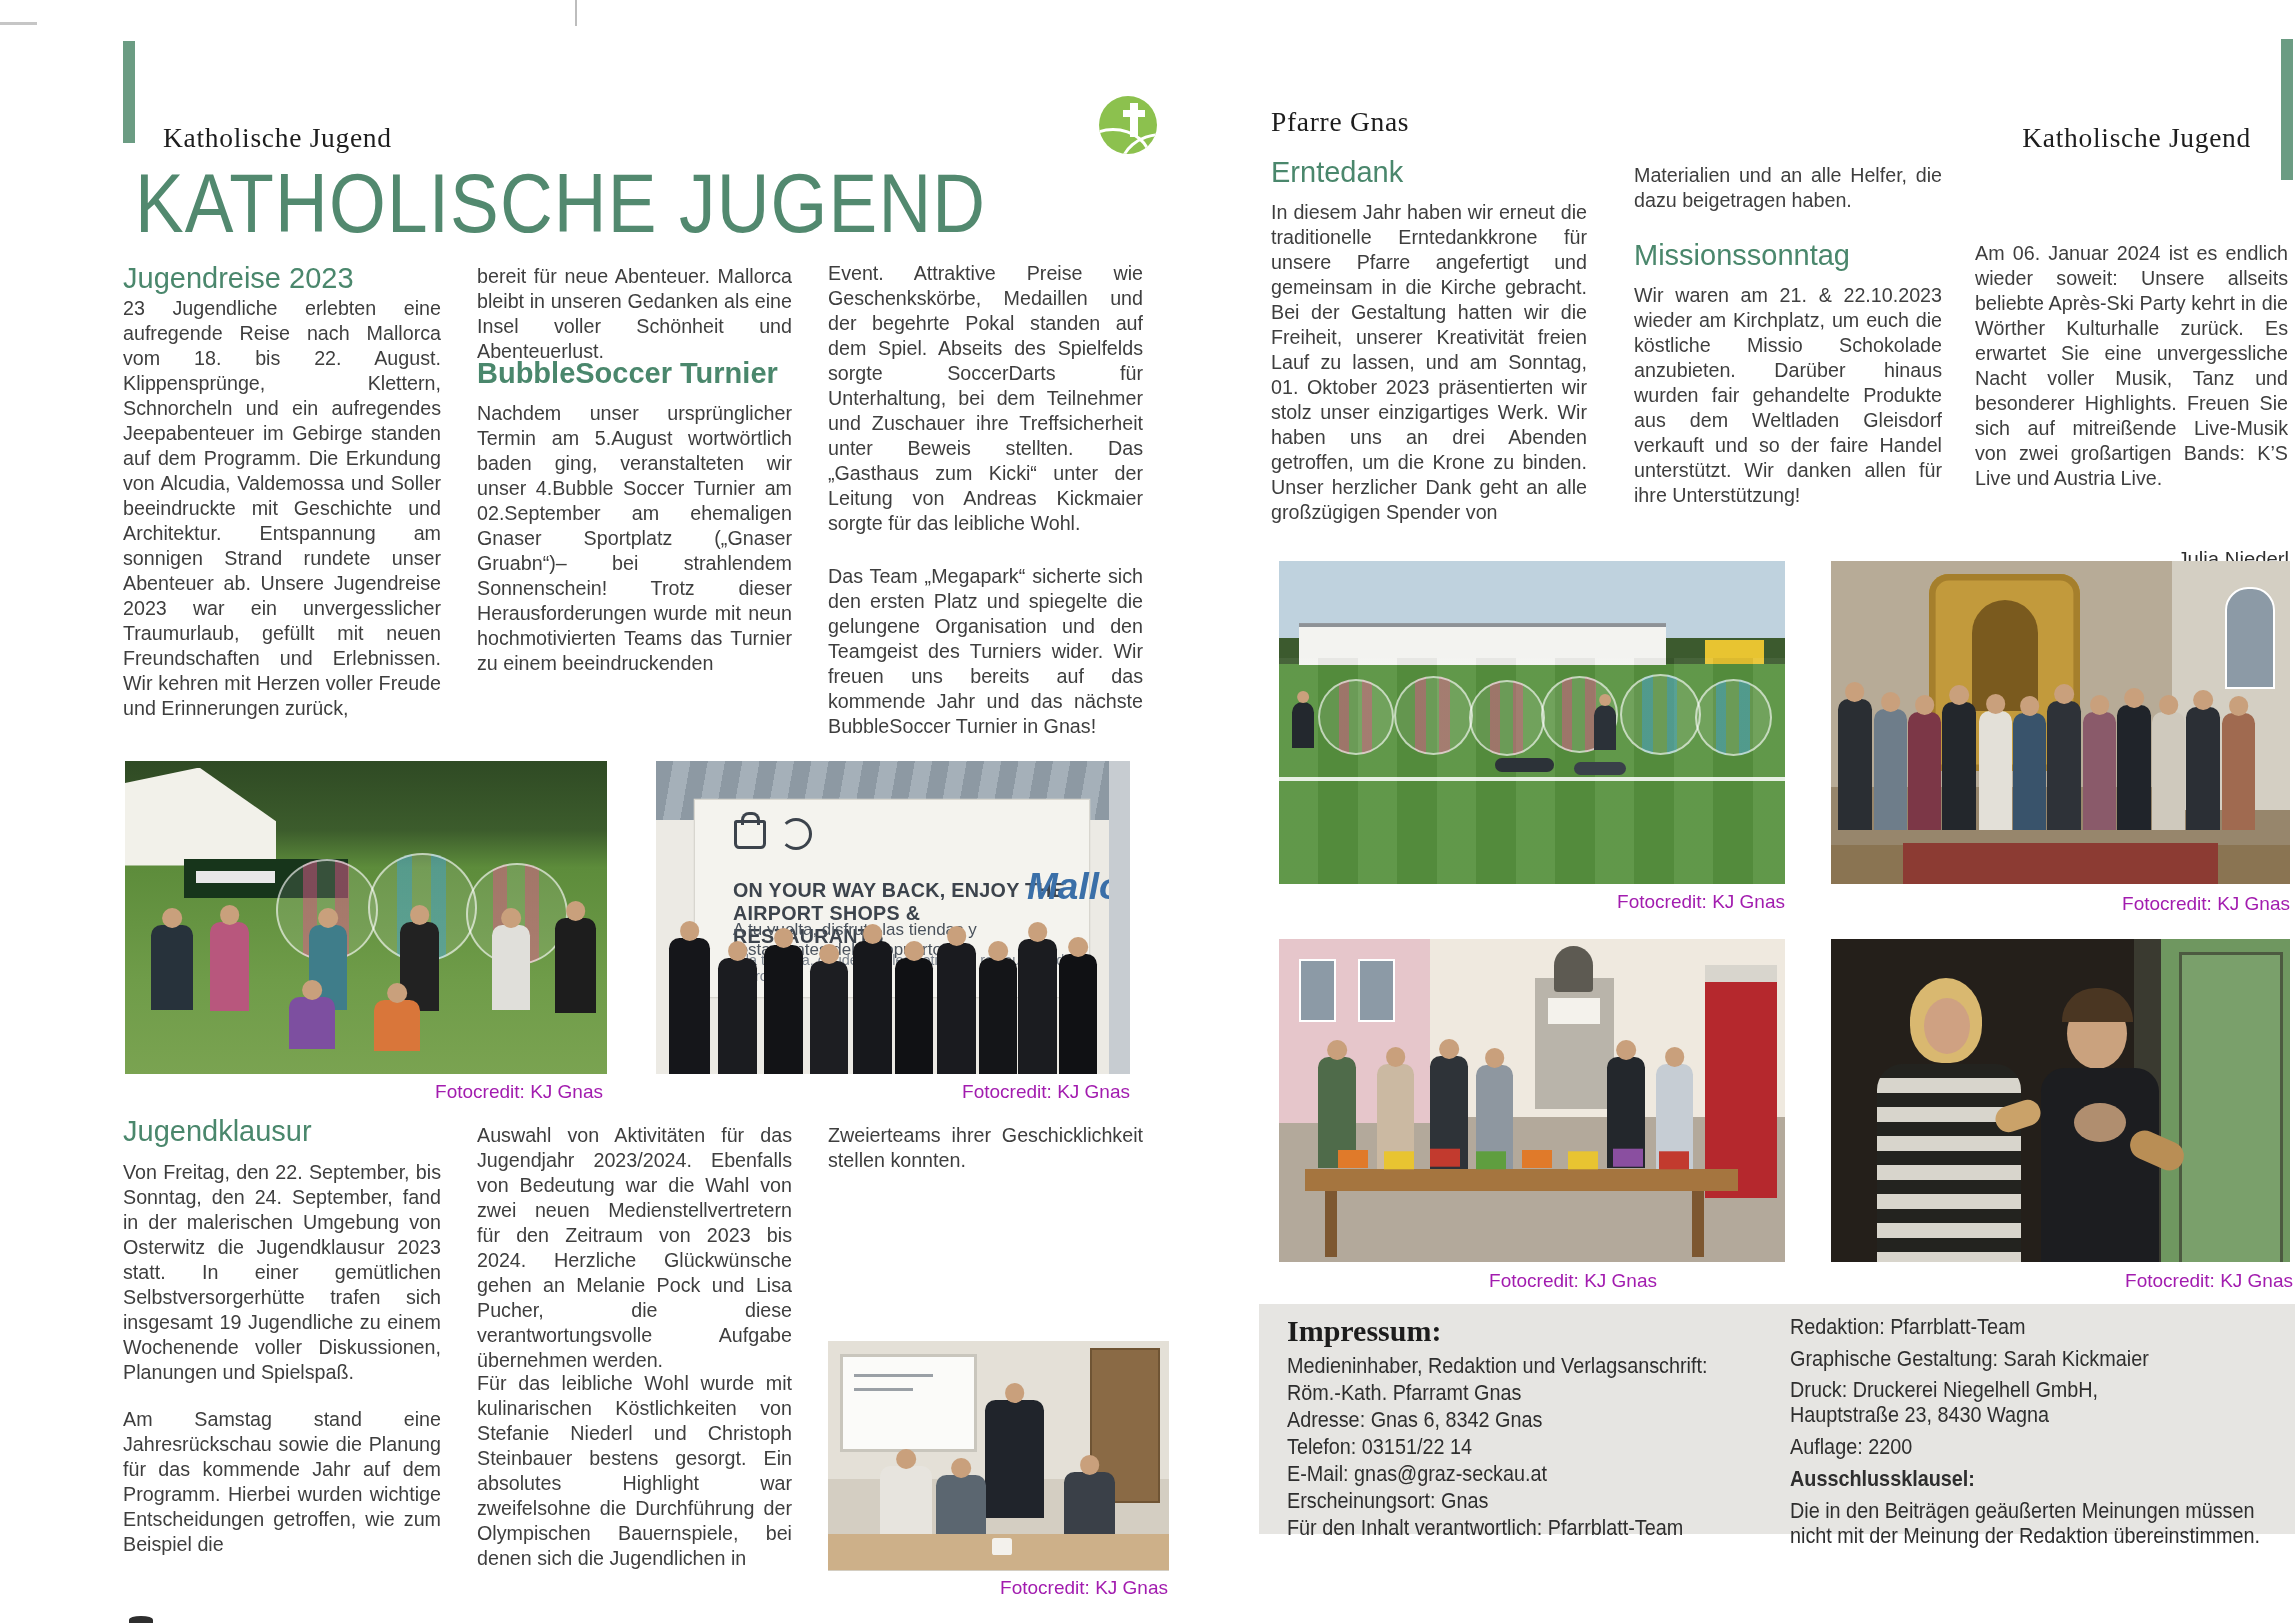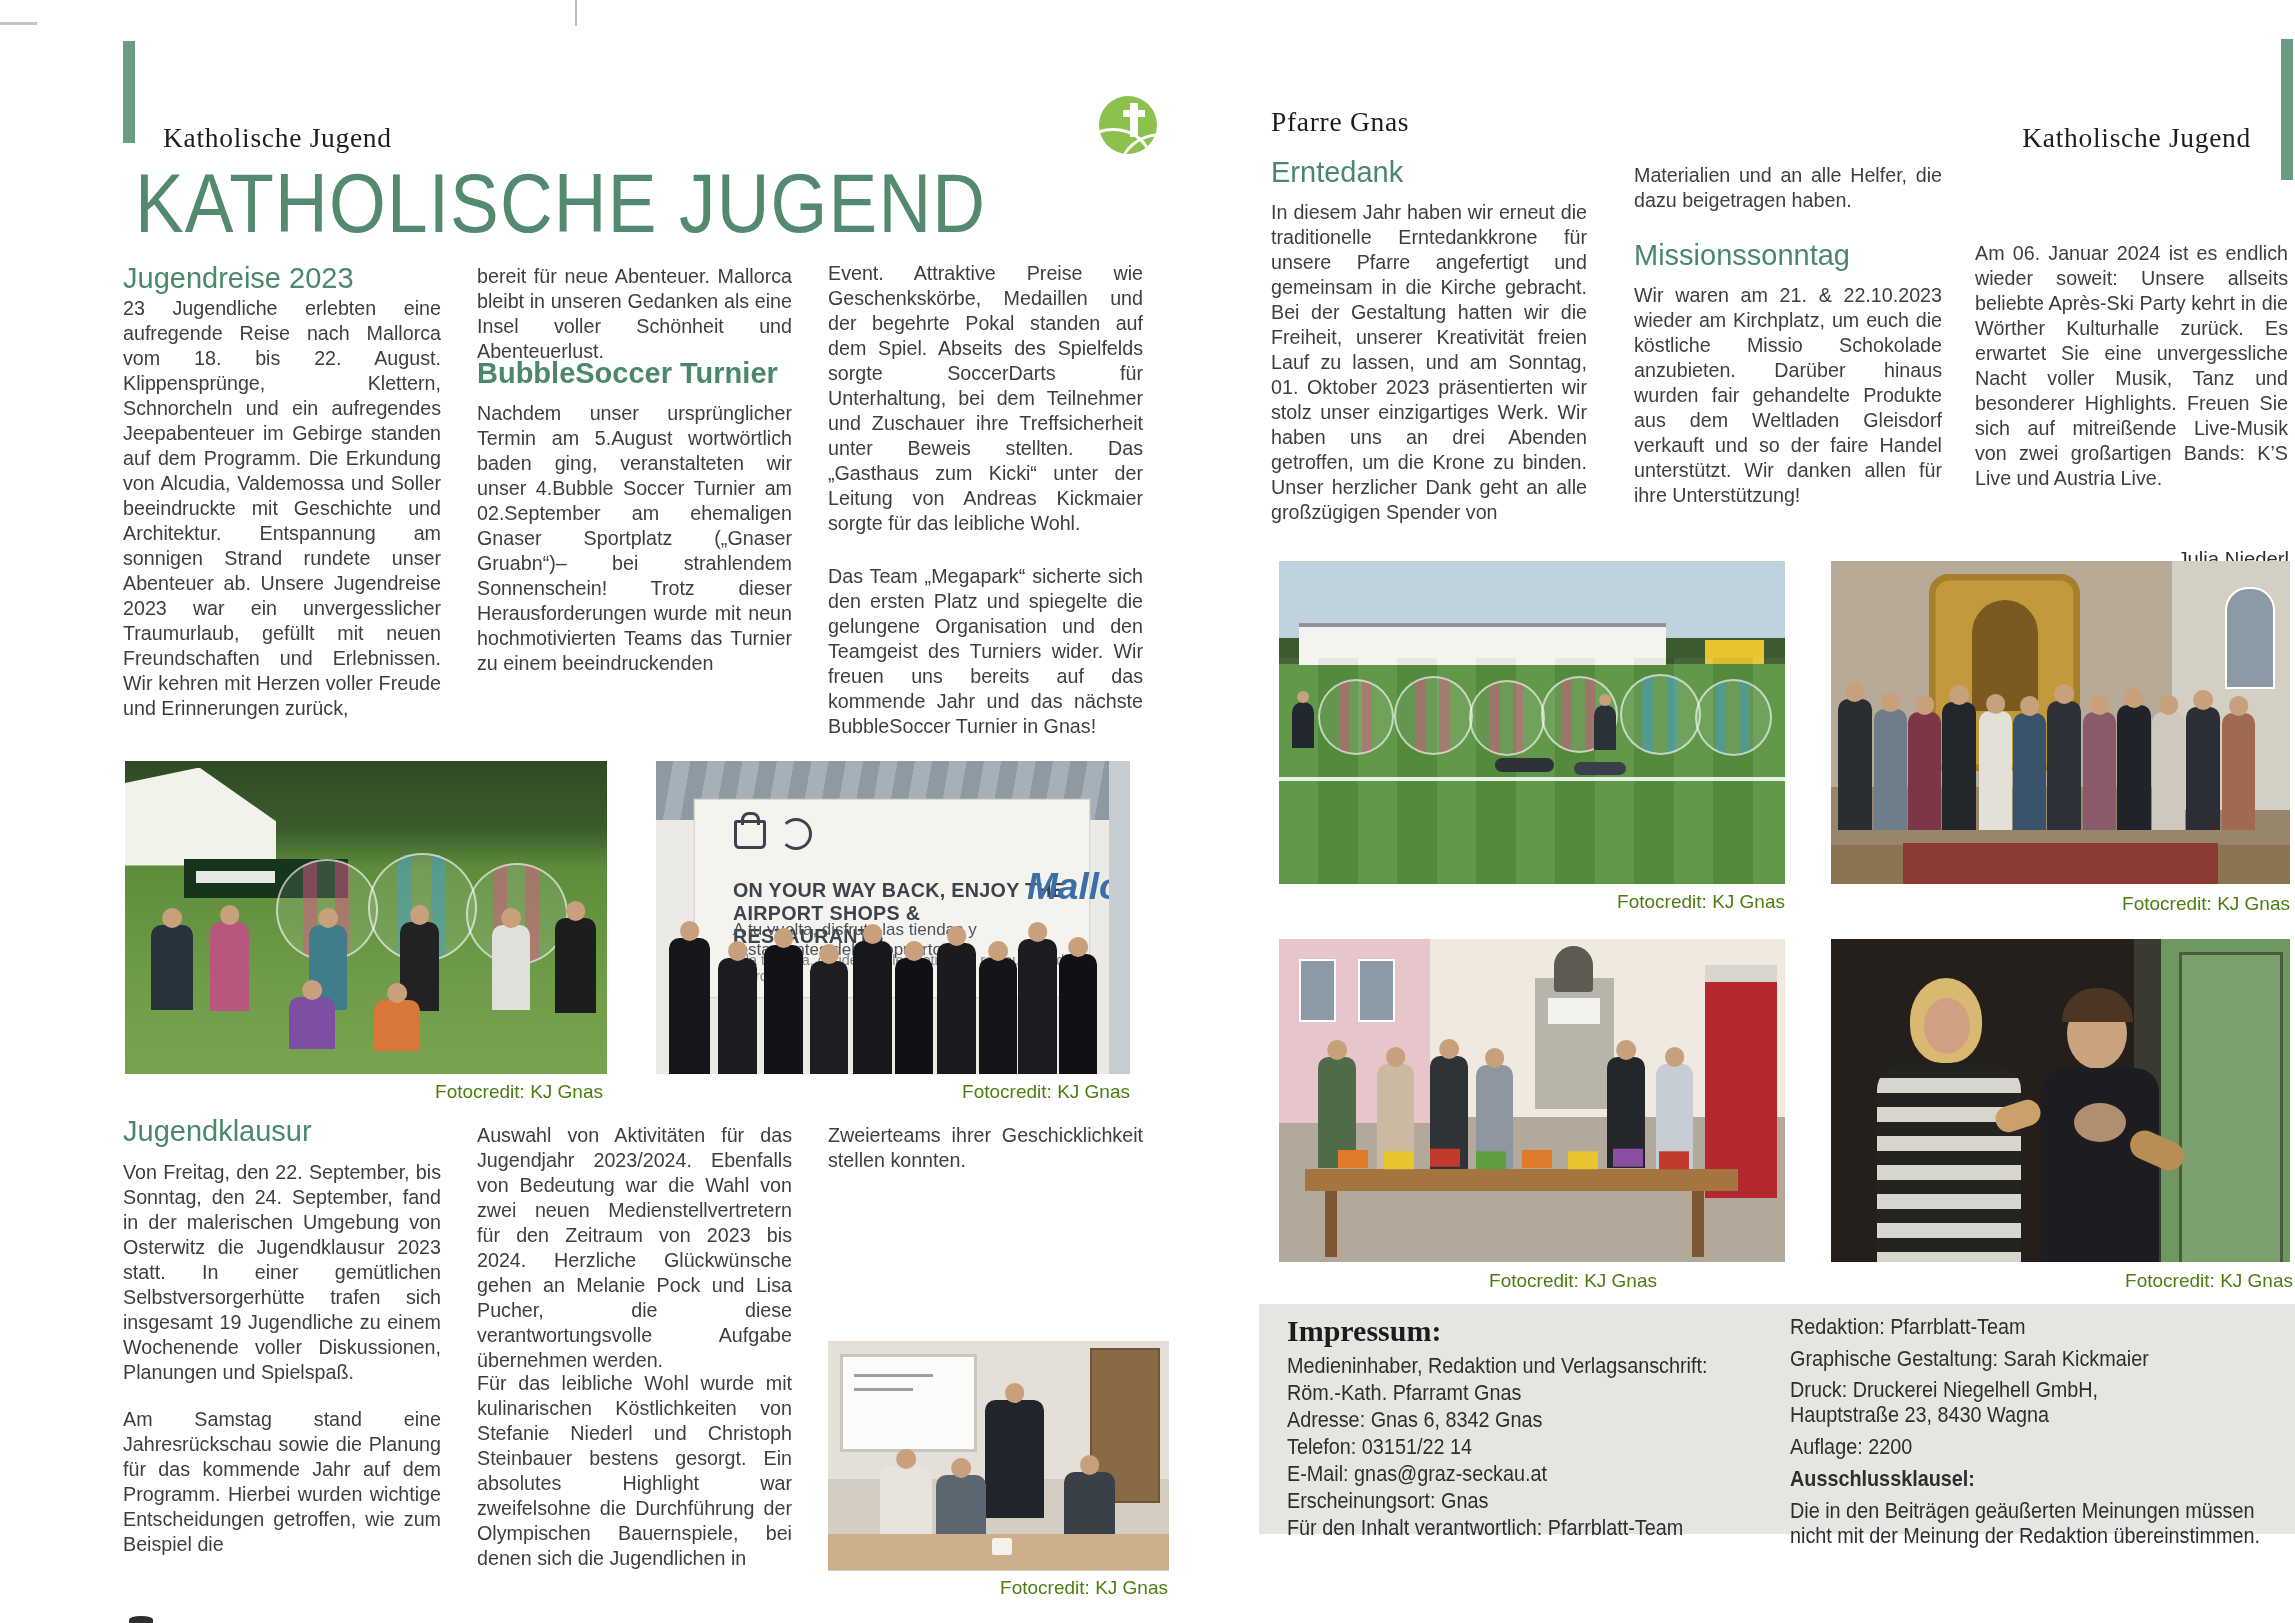--- a/index.html
+++ b/index.html
@@ -5,21 +5,21 @@
   html,body{margin:0;padding:0;background:#fff;}
   #spread{position:relative;width:2295px;height:1623px;background:#ffffff;overflow:hidden;
           font-family:"Liberation Sans","DejaVu Sans",sans-serif;color:#3d3d3d;}
   .abs{position:absolute;}
   .serifhead{font-family:"Liberation Serif","DejaVu Serif",serif;font-size:27.5px;color:#1d1d1d;letter-spacing:0.7px;}
   .bigtitle{font-size:83px;color:#52896f;white-space:nowrap;display:inline-block;transform:scaleX(.88);transform-origin:left top;letter-spacing:1.3px;font-weight:400;}
   .greenbar{width:11.8px;background:#6b9c83;}
   .h-green{font-size:29px;color:#4a876c;font-weight:400;}
   .h-green-sm{font-size:25.6px;color:#4a876c;font-weight:400;line-height:34px;text-align:justify;letter-spacing:-0.3px;}
   .body-col{font-size:19.7px;line-height:25px;text-align:justify;color:#3e3e3e;}
-  .caption{font-size:19px;color:#4d7c0f;text-align:right;}
+  .caption{font-size:19px;color:#a21caf;text-align:right;}
   .signature{font-size:20.3px;color:#2f2f2f;text-align:right;}
   .photo{position:absolute;overflow:hidden;background:#cfcfcf;}
   .fig{position:absolute;border-radius:10.5px 10.5px 0 0;}
   .fig::before{content:"";position:absolute;top:-17px;left:50%;transform:translateX(-50%);
                width:19.7px;height:19.7px;border-radius:50%;background:#c9a07c;}
   .fig.sm::before{width:11.8px;height:11.8px;top:-11px;background:#c9a07c;}
   .bubble{position:absolute;border-radius:50%;border:2px solid rgba(255,255,255,.6);}
   .bubble.pink{background:linear-gradient(90deg,rgba(255,255,255,.10) 0 26%,rgba(231,97,150,.50) 26% 40%,rgba(255,255,255,.14) 40% 58%,rgba(231,97,150,.50) 58% 72%,rgba(255,255,255,.10) 72%);}
   .bubble.blue{background:linear-gradient(90deg,rgba(255,255,255,.10) 0 26%,rgba(80,170,220,.50) 26% 40%,rgba(255,255,255,.14) 40% 58%,rgba(80,170,220,.50) 58% 72%,rgba(255,255,255,.10) 72%);}
   .imp-txt{font-size:22px;line-height:27px;color:#2e2e2e;transform:scaleX(.9);transform-origin:left top;}

